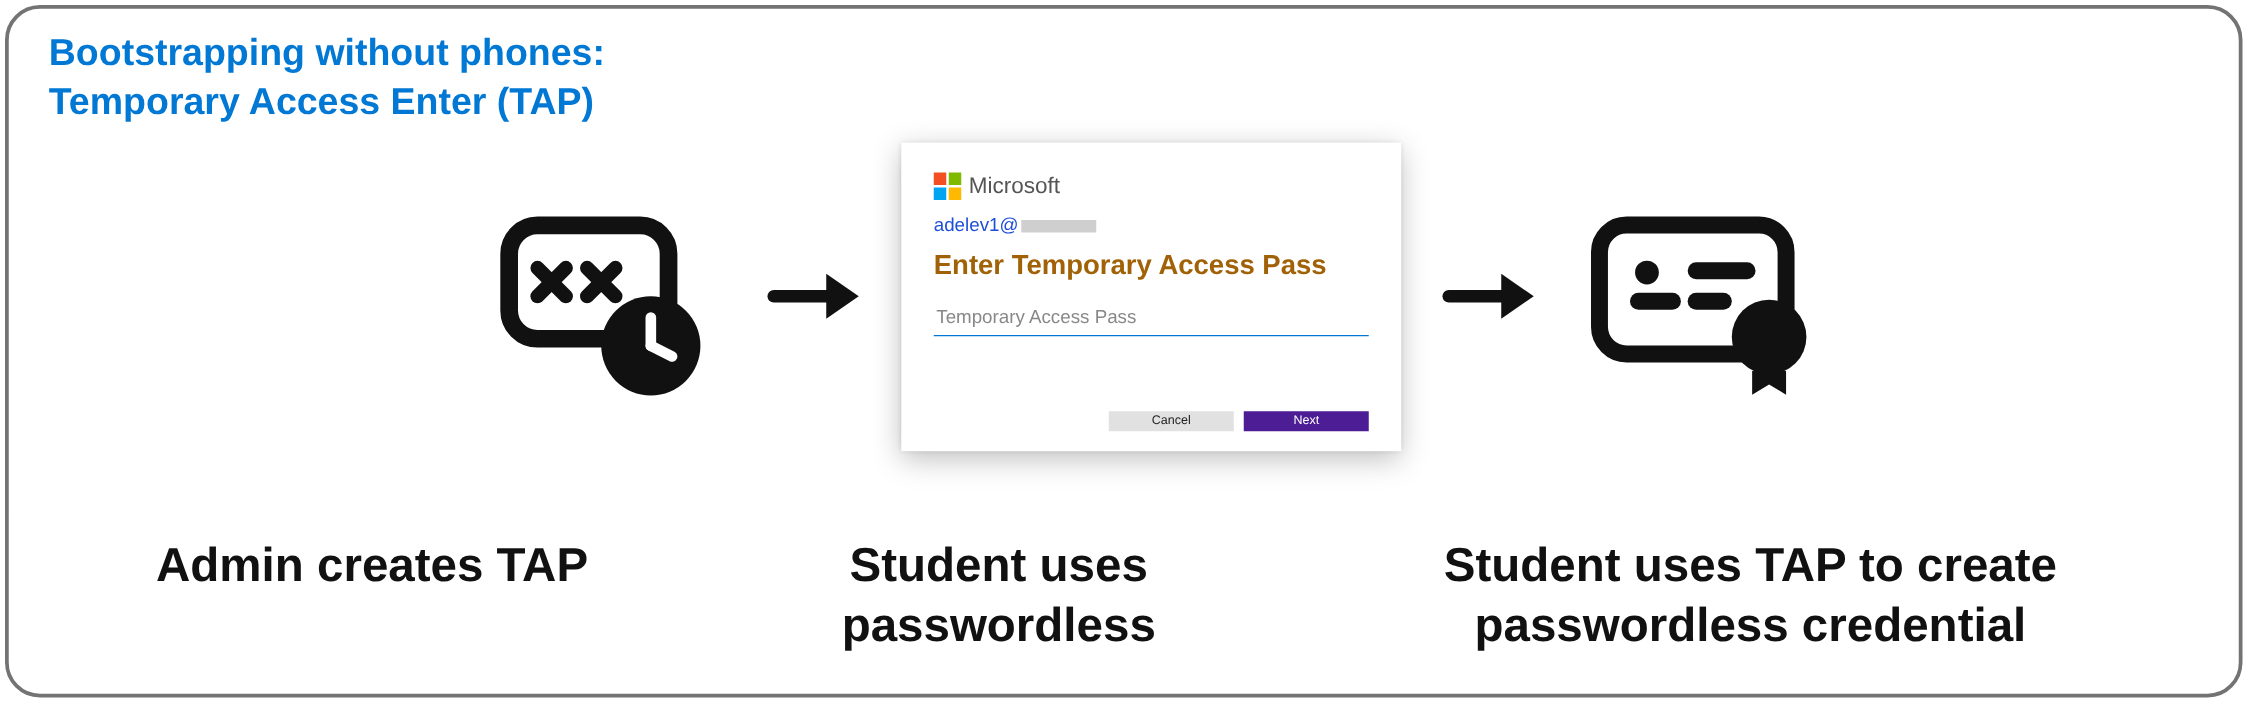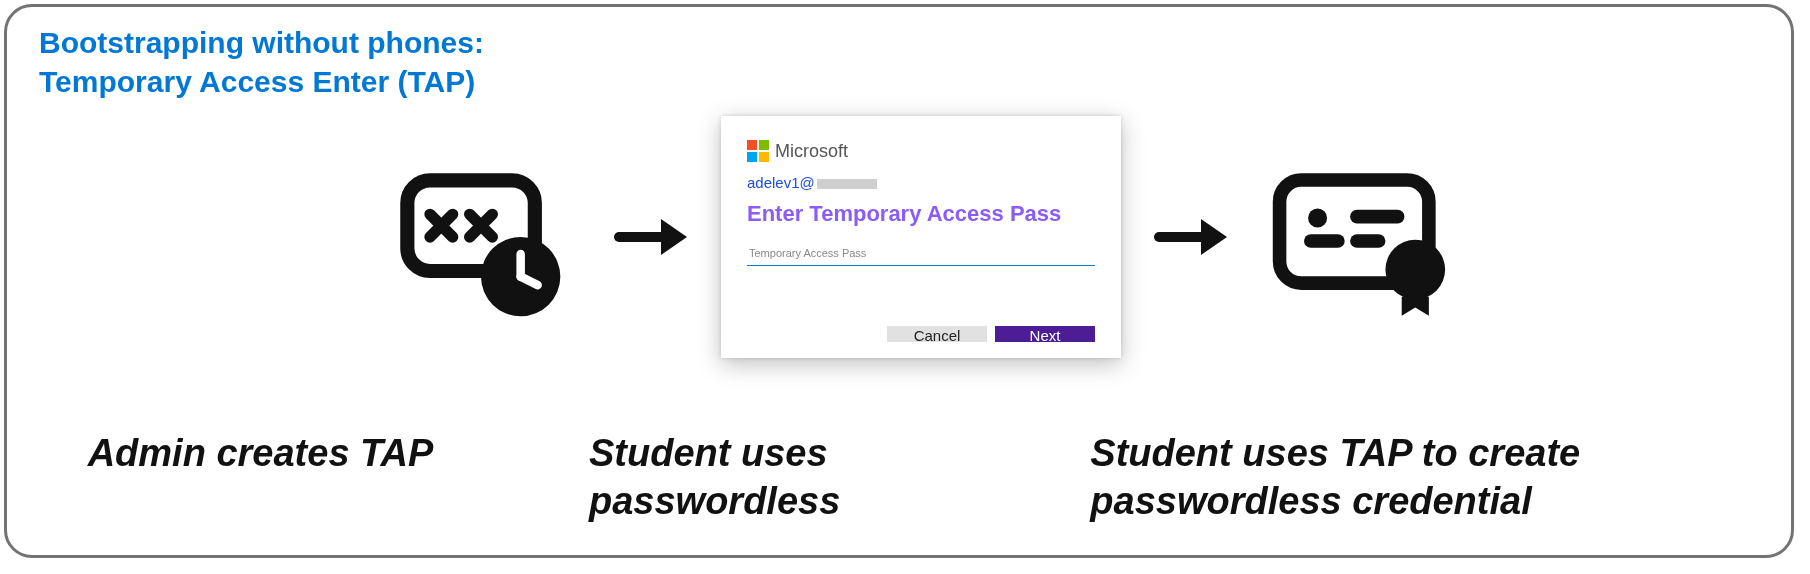--- a/index.html
+++ b/index.html
@@ -65,25 +65,25 @@
     position: absolute;
     left: 0;
     right: 0;
     bottom: 30px;
     display: flex;
     justify-content: space-around;
     align-items: flex-start;
     padding: 0 40px;
   }
   .cap {
+    text-align: center;
     font-size: 38px;
     font-weight: 600;
     color: #111;
     line-height: 1.25;
-    font-style: italic;
   }
   .cap.c1 { width: 420px; }
   .cap.c2 { width: 620px; }
   .cap.c3 { width: 420px; }
 
   
   .dialog {
     width: 400px;
     background: #fff;
     box-shadow: 0 6px 22px rgba(0,0,0,0.25), 0 0 4px rgba(0,0,0,0.15);
@@ -122,44 +122,44 @@
     display: inline-block;
     width: 60px;
     height: 10px;
     background: #cfcfcf;
     vertical-align: middle;
     margin-left: 2px;
   }
   .dlg-title {
     font-size: 22px;
     font-weight: 600;
-    color: #8b5cf6;
+    color: #a16207;
     margin: 6px 0 16px 0;
   }
   .tap-input {
     width: 100%;
     border: none;
     border-bottom: 1px solid #0078d4;
-    font-size: 11px;
+    font-size: 15px;
     padding: 4px 2px 6px 2px;
     outline: none;
     color: #666;
     background: transparent;
   }
   .tap-input::placeholder { color: #888; }
   .btn-row {
     display: flex;
     justify-content: flex-end;
     gap: 8px;
     margin-top: 60px;
   }
   .btn {
     width: 100px;
     height: 16px;
-    font-size: 15px;
+    font-size: 10px;
     border: none;
     cursor: pointer;
   }
   .btn.cancel {
     background: #e1e1e1;
     color: #222;
   }
   .btn.next {
     background: #4c1d95;
     color: #fff;

